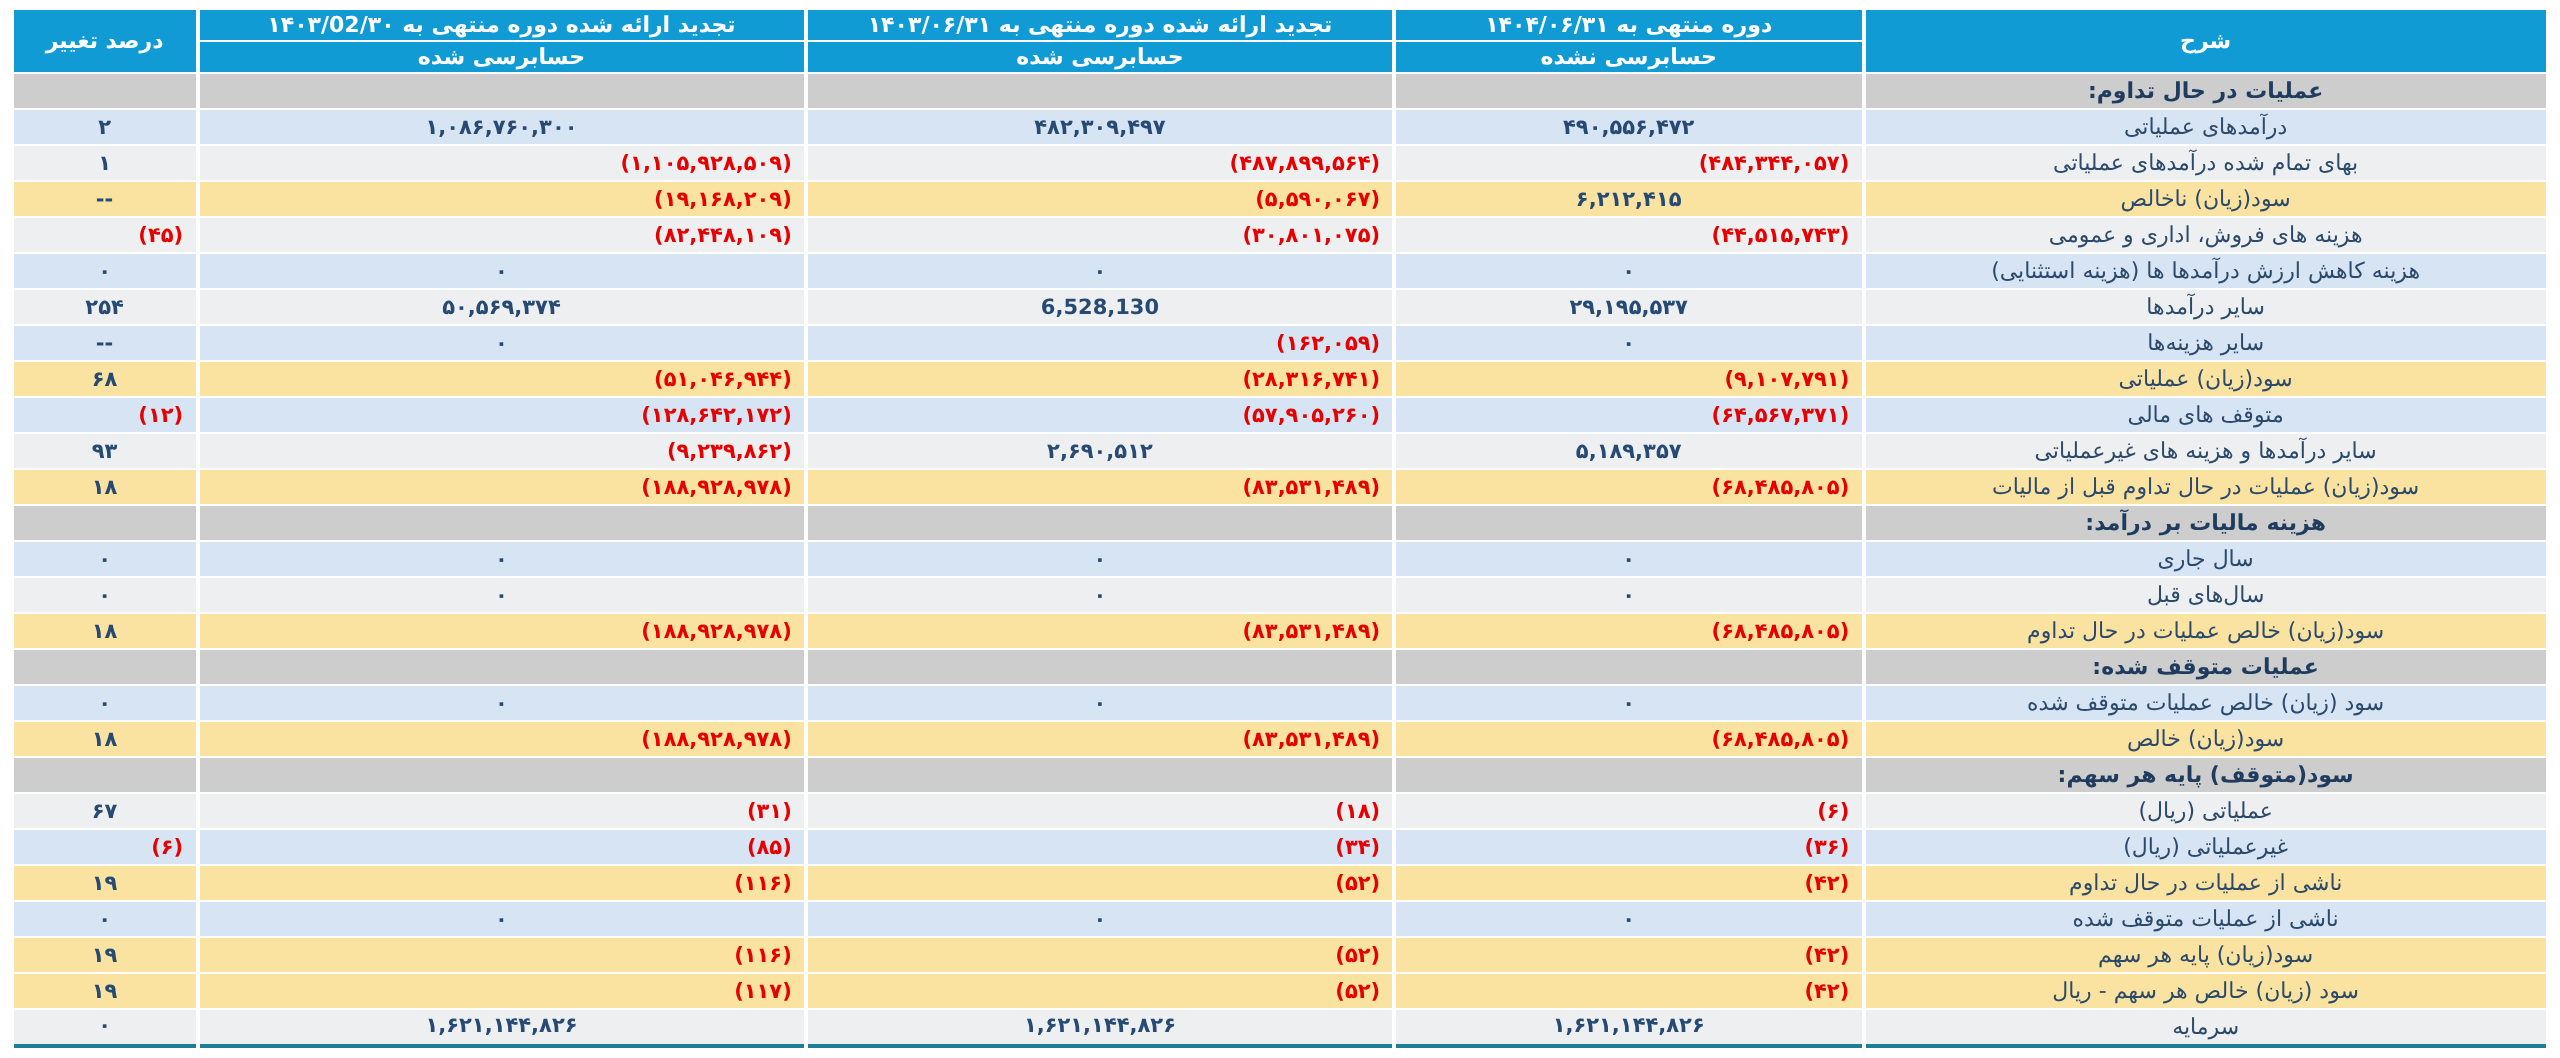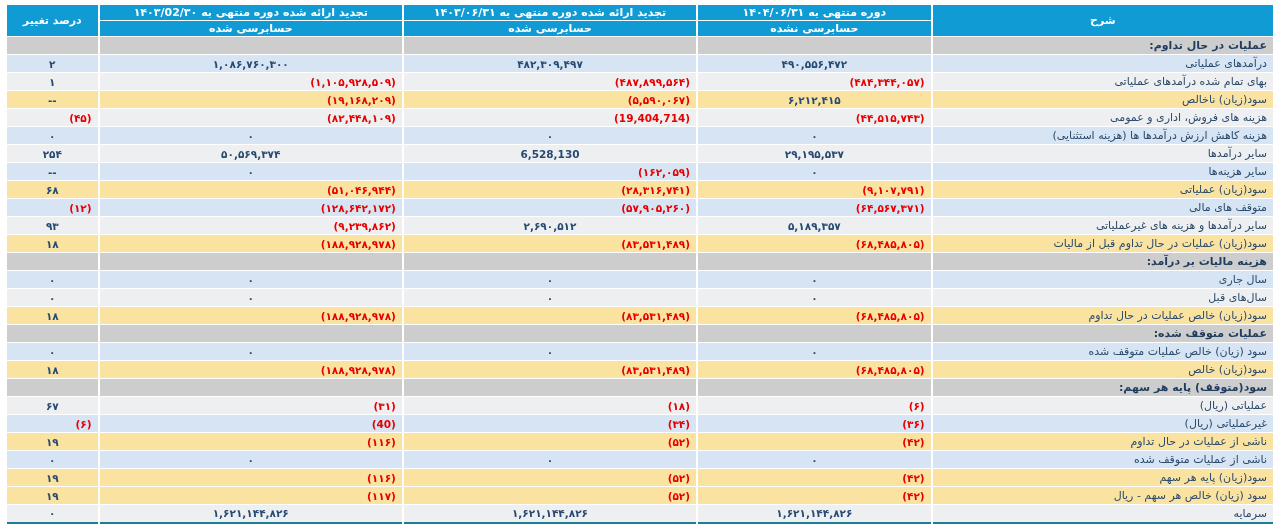--- a/index.html
+++ b/index.html
@@ -43,21 +43,21 @@
     font-size: 11px;
     white-space: nowrap;
     overflow: hidden;
   }
   .row-blue   td { background: #d6e4f3; }
   .row-white  td { background: #eeeff1; }
   .row-yellow td { background: #fae3a1; }
   .row-section td { background: #cdcdce; }
   .cell-label {
     color: #2b4a6b;
-    text-align: right;
+    text-align: center;
   }
   .row-section .cell-label {
     font-weight: bold;
     color: #1f3c5f;
   }
   .cell-value {
     direction: ltr;
     text-align: center;
     color: #264a73;
     font-weight: bold;
@@ -116,21 +116,21 @@
         <tr class="row-yellow">
           <td class="cell-label">سود(زیان) ناخالص</td>
           <td class="cell-value">۶,۲۱۲,۴۱۵</td>
           <td class="cell-value neg">(۵,۵۹۰,۰۶۷)</td>
           <td class="cell-value neg">(۱۹,۱۶۸,۲۰۹)</td>
           <td class="cell-value">--</td>
         </tr>
         <tr class="row-white">
           <td class="cell-label">هزینه های فروش، اداری و عمومی</td>
           <td class="cell-value neg">(۴۴,۵۱۵,۷۴۳)</td>
-          <td class="cell-value neg">(19,404,714)</td>
+          <td class="cell-value neg">(۳۰,۸۰۱,۰۷۵)</td>
           <td class="cell-value neg">(۸۲,۴۴۸,۱۰۹)</td>
           <td class="cell-value neg">(۴۵)</td>
         </tr>
         <tr class="row-blue">
           <td class="cell-label">هزینه کاهش ارزش درآمدها ها (هزینه استثنایی)</td>
           <td class="cell-value">۰</td>
           <td class="cell-value">۰</td>
           <td class="cell-value">۰</td>
           <td class="cell-value">۰</td>
         </tr>
@@ -236,21 +236,21 @@
           <td class="cell-label">عملیاتی (ریال)</td>
           <td class="cell-value neg">(۶)</td>
           <td class="cell-value neg">(۱۸)</td>
           <td class="cell-value neg">(۳۱)</td>
           <td class="cell-value">۶۷</td>
         </tr>
         <tr class="row-blue">
           <td class="cell-label">غیرعملیاتی (ریال)</td>
           <td class="cell-value neg">(۳۶)</td>
           <td class="cell-value neg">(۳۴)</td>
-          <td class="cell-value neg">(40)</td>
+          <td class="cell-value neg">(۸۵)</td>
           <td class="cell-value neg">(۶)</td>
         </tr>
         <tr class="row-yellow">
           <td class="cell-label">ناشی از عملیات در حال تداوم</td>
           <td class="cell-value neg">(۴۲)</td>
           <td class="cell-value neg">(۵۲)</td>
           <td class="cell-value neg">(۱۱۶)</td>
           <td class="cell-value">۱۹</td>
         </tr>
         <tr class="row-blue">

